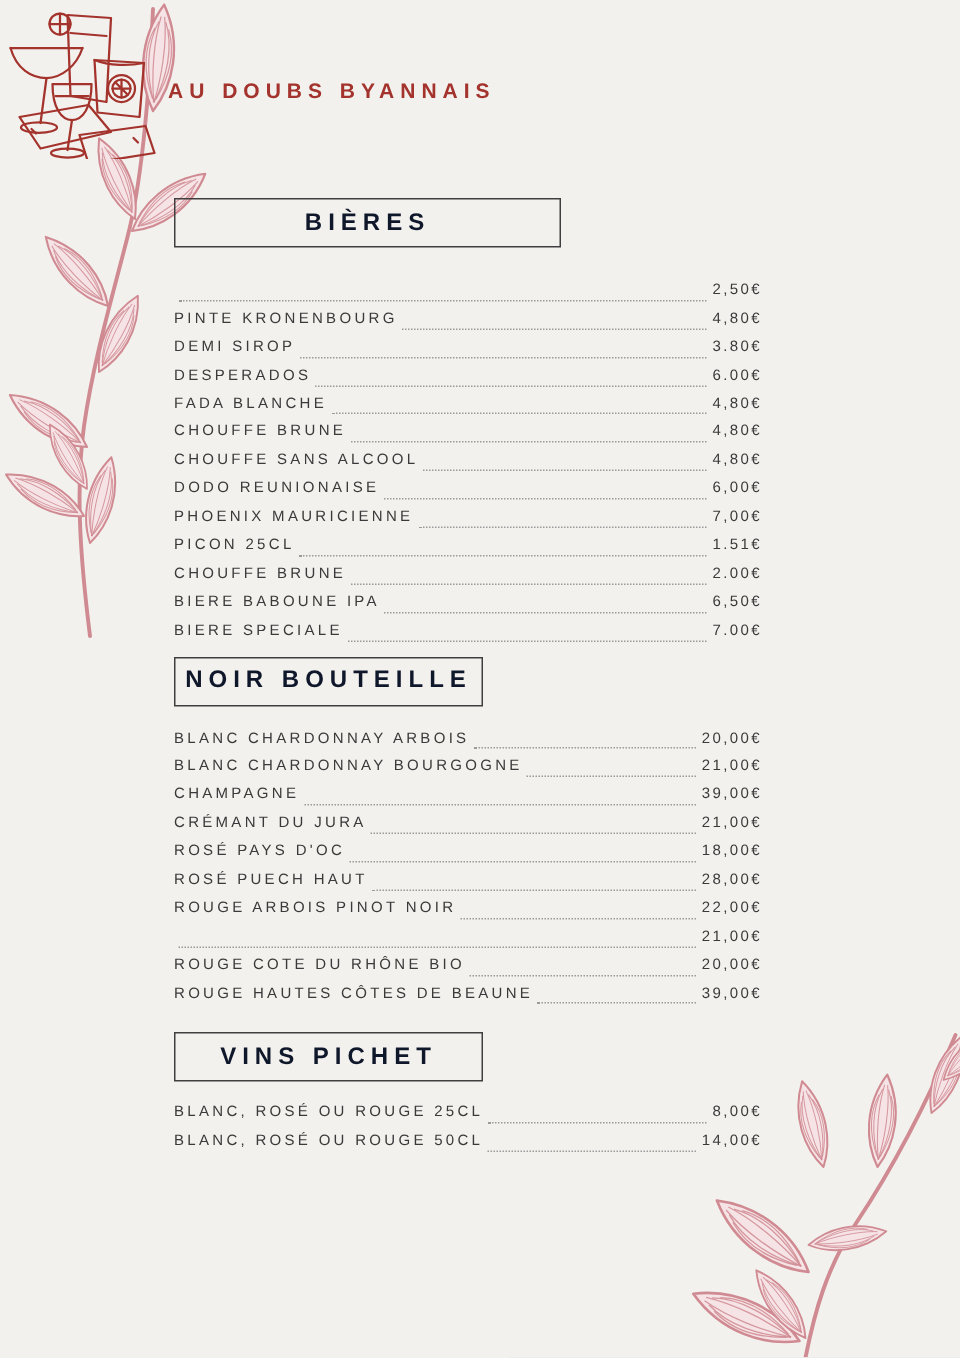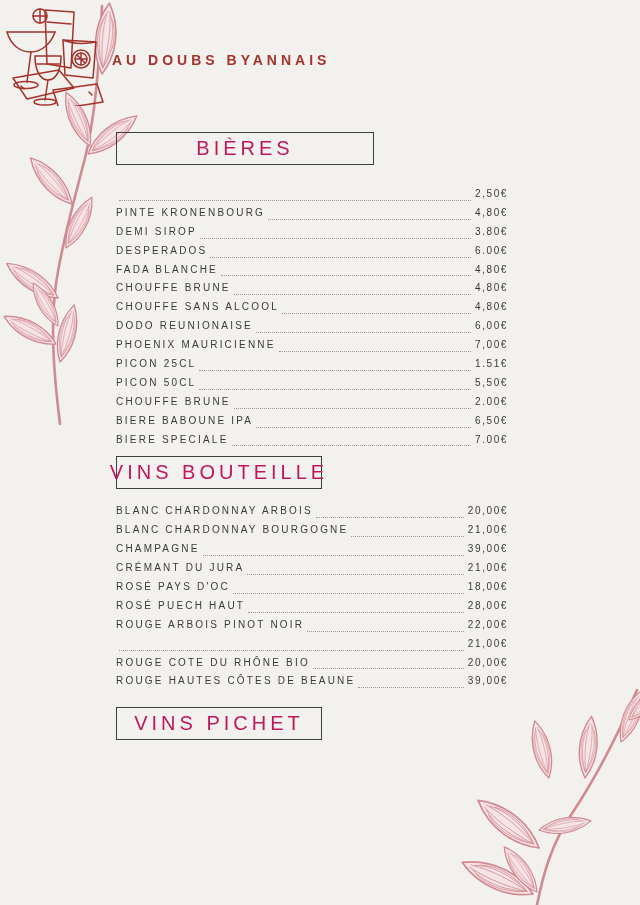--- a/index.html
+++ b/index.html
@@ -41,23 +41,23 @@
   }
   
   .menu{position:relative;margin-top:26px;padding-left:116px;width:640px;}
   .section-box{
     border:1.5px solid var(--box-border);
     height:33px;
     display:flex;align-items:center;justify-content:center;
     background:transparent;
   }
   .section-title{
-    font-size:20px;font-weight:normal;
+    font-size:16px;font-weight:bold;
     letter-spacing:4px;
-    color:#be185d;
+    color:#0f172a;
     white-space:nowrap;
   }
   .sec-bieres .section-box{width:258px;}
   .sec-vins-bouteille .section-box,.sec-vins-pichet .section-box{width:206px;}
   .sec-bieres{margin-top:0;}
   .sec-bieres .items{margin-top:20px;}
   .sec-vins-bouteille{margin-top:7px;}
   .sec-vins-bouteille .items{margin-top:13px;}
   .sec-vins-pichet{margin-top:16px;}
   .sec-vins-pichet .items{margin-top:12px;}
@@ -211,25 +211,20 @@
     <span class="dots"></span>
     <span class="price">7,00€</span>
   </li>
 
   <li class="row">
     <span class="label">PICON 25CL</span>
     <span class="dots"></span>
     <span class="price">1.51€</span>
   </li>
 
-  <li class="row">
-    <span class="label">PICON 50CL</span>
-    <span class="dots"></span>
-    <span class="price">5,50€</span>
-  </li>
 
   <li class="row">
     <span class="label">CHOUFFE BRUNE</span>
     <span class="dots"></span>
     <span class="price">2.00€</span>
   </li>
 
   <li class="row">
     <span class="label">BIERE BABOUNE IPA</span>
     <span class="dots"></span>
@@ -239,21 +234,21 @@
   <li class="row">
     <span class="label">BIERE SPECIALE</span>
     <span class="dots"></span>
     <span class="price">7.00€</span>
   </li>
 </ul>
   </section>
 
   <section class="menu-section sec-vins-bouteille">
     <div class="section-box">
-      <h2 class="section-title">VINS BOUTEILLE</h2>
+      <h2 class="section-title">NOIR BOUTEILLE</h2>
     </div>
     <ul class="items">
   <li class="row">
     <span class="label">BLANC CHARDONNAY ARBOIS</span>
     <span class="dots"></span>
     <span class="price">20,00€</span>
   </li>
 
   <li class="row">
     <span class="label">BLANC CHARDONNAY BOURGOGNE</span>
@@ -307,16 +302,29 @@
     <span class="dots"></span>
     <span class="price">39,00€</span>
   </li>
 </ul>
   </section>
 
   <section class="menu-section sec-vins-pichet">
     <div class="section-box">
       <h2 class="section-title">VINS PICHET</h2>
     </div>
+    <ul class="items">
+  <li class="row">
+    <span class="label">BLANC, ROSÉ OU ROUGE 25CL</span>
+    <span class="dots"></span>
+    <span class="price">8,00€</span>
+  </li>
+
+  <li class="row">
+    <span class="label">BLANC, ROSÉ OU ROUGE 50CL</span>
+    <span class="dots"></span>
+    <span class="price">14,00€</span>
+  </li>
+</ul>
   </section>
 </div>
 
 </div>
 
 </body></html>

